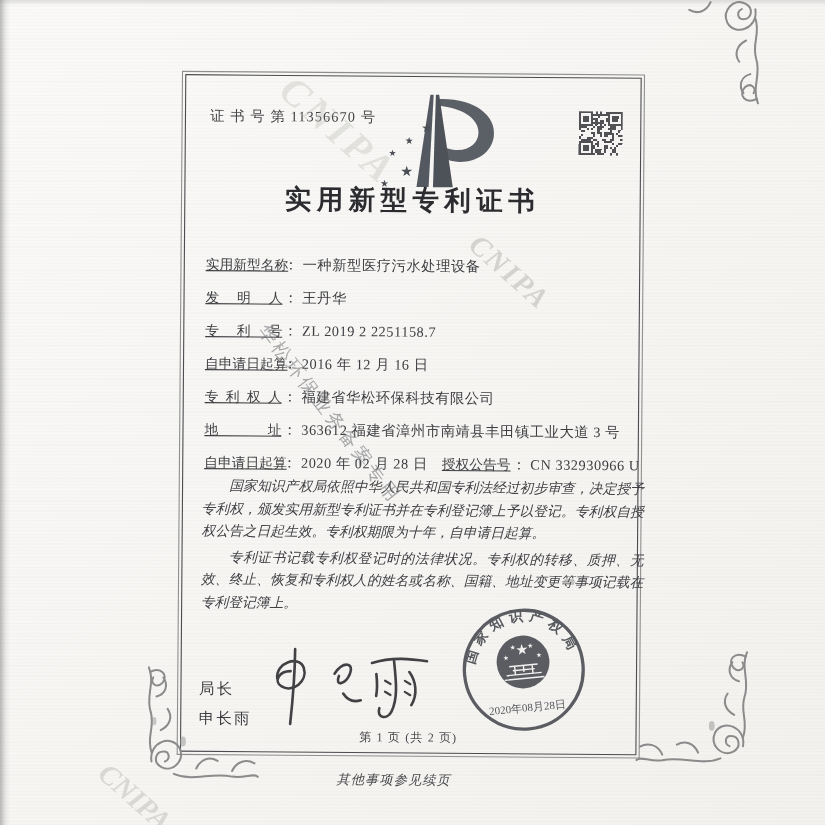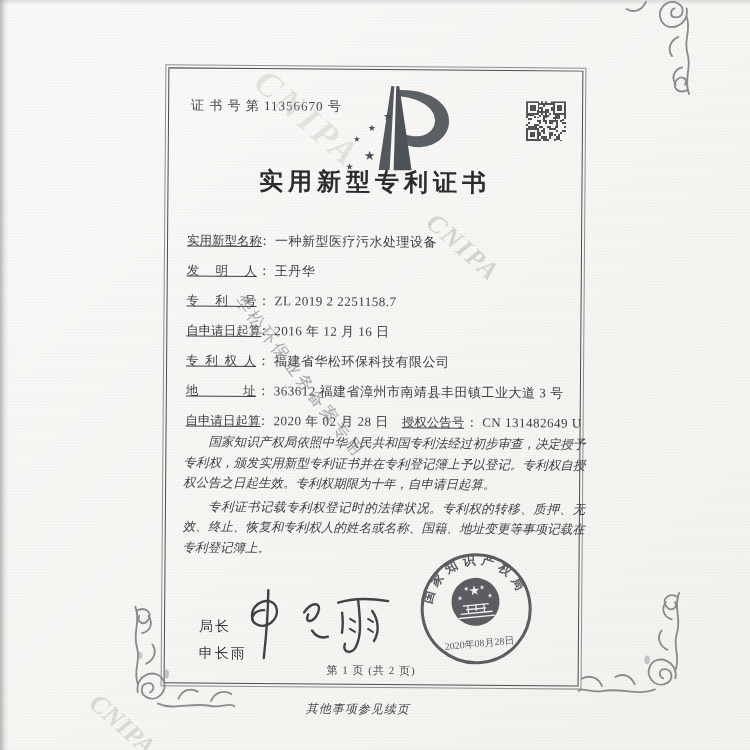--- a/index.html
+++ b/index.html
@@ -37,21 +37,21 @@
   .field-label{display:inline-block;width:5.6em;font-size:12.5px;text-align:justify;text-align-last:justify;text-decoration:underline;}
   .field-colon{margin:0 4px 0 1px;}
   .field-value{letter-spacing:.5px;}
   .grant-gap{width:26px;}
   .field-label.short{width:5.2em;}
 
   .paras{position:absolute;left:184px;top:433px;width:402px;font-size:12.5px;line-height:20.5px;
     text-align:justify;color:#404045;font-style:italic;}
   .paras p{margin:0 0 3px 0;text-indent:2em;}
 
-  .director{position:absolute;left:201px;top:619px;font-size:14px;letter-spacing:2px;color:#3c3c40;}
+  .director{position:absolute;left:183px;top:619px;font-size:14px;letter-spacing:2px;color:#3c3c40;}
   .director div{margin-bottom:9px;}
 
   .signature{position:absolute;left:240px;top:586px;width:160px;height:82px;}
 
   .seal{position:absolute;left:418px;top:548px;width:120px;height:120px;
     transform:rotate(-6deg);opacity:.87;mix-blend-mode:multiply;}
 
   .page-indicator{position:absolute;left:163px;top:663px;width:421px;text-align:center;
     font-size:11px;color:#48484c;letter-spacing:1px;}
 
@@ -404,21 +404,21 @@
           <span class="field-colon">：</span>
         <span class="field-value">363612 福建省漳州市南靖县丰田镇工业大道 3 号</span>
       </div>
       <div class="field-row">
         <span class="field-label">自申请日起算</span>
           <span class="field-colon">：</span>
         <span class="field-value">2020 年 02 月 28 日</span>
         <span class="grant-gap"></span>
         <span class="field-label short">授权公告号</span>
           <span class="field-colon">：</span>
-        <span class="field-value">CN 131482649 U</span>
+        <span class="field-value">CN 332930966 U</span>
       </div>
     </div>
 
     <div class="paras">
       <p>国家知识产权局依照中华人民共和国专利法经过初步审查，决定授予专利权，颁发实用新型专利证书并在专利登记簿上予以登记。专利权自授权公告之日起生效。专利权期限为十年，自申请日起算。</p>
       <p>专利证书记载专利权登记时的法律状况。专利权的转移、质押、无效、终止、恢复和专利权人的姓名或名称、国籍、地址变更等事项记载在专利登记簿上。</p>
     </div>
 
     <div class="director">
       <div>局长</div>

